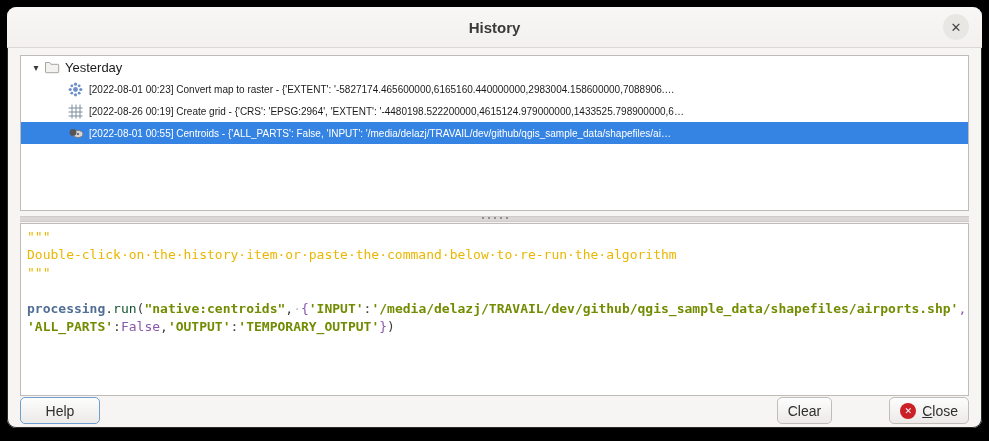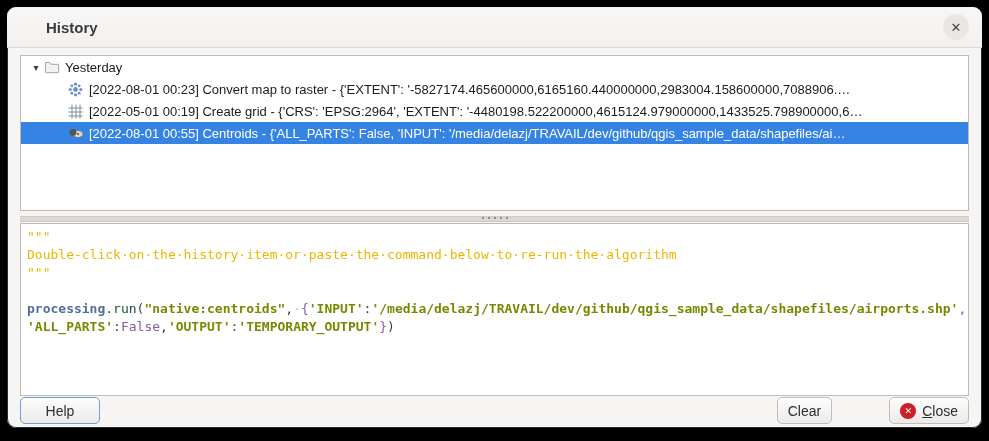--- a/index.html
+++ b/index.html
@@ -7,40 +7,39 @@
     width:989px;height:441px;background:#000;position:relative;overflow:hidden;
     font-family:"Liberation Sans","DejaVu Sans",sans-serif;
   }
   .window{
     position:absolute;left:7px;top:7px;width:975px;height:421px;
     background:#f6f5f4;border-radius:9px;box-shadow:0 0 0 1px #2a2a2a inset;
   }
   
   .titlebar{
     position:relative;height:40px;border-bottom:1px solid #dbd8d5;
-    display:flex;align-items:center;justify-content:flex-start;
+    display:flex;align-items:center;justify-content:center;
     border-radius:9px 9px 0 0;
     background:linear-gradient(#f8f7f6,#f2f1ef);
-    padding-left:39px;
   }
   .title{font-size:15px;font-weight:bold;color:#3a3a3a;}
   .close-btn{
     position:absolute;right:13px;top:7px;width:26px;height:26px;border-radius:50%;
     background:#e9e7e4;display:flex;align-items:center;justify-content:center;
     color:#454545;font-size:13px;cursor:pointer;
   }
   
   .tree-panel{
     position:absolute;left:13px;right:13px;top:48px;height:156px;
     background:#fff;border:1px solid #bfbcb8;overflow:hidden;box-sizing:border-box;
   }
   .tree-group-row{display:flex;align-items:center;height:22px;padding-left:8px;font-size:13px;color:#1b1b1b;}
   .expander{width:14px;font-size:10px;color:#3a3a3a;text-align:center;}
   .tree-icon{width:17px;height:16px;display:inline-flex;align-items:center;justify-content:center;margin-right:5px;flex:0 0 auto;}
-  .tree-row{display:flex;align-items:center;height:22px;padding-left:46px;font-size:13px;color:#1b1b1b;white-space:nowrap;}
+  .tree-row{display:flex;align-items:center;height:22px;padding-left:46px;font-size:10px;color:#1b1b1b;white-space:nowrap;}
   .tree-row.selected{background:#3584e4;color:#fff;}
   .tree-text{overflow:hidden;white-space:nowrap;}
   
   .splitter{
     position:absolute;left:13px;right:13px;top:207px;height:8px;
     display:flex;align-items:center;justify-content:center;cursor:row-resize;
   }
   .splitter-band{position:absolute;left:0;right:0;top:2px;height:4px;background:#dad8d6;border-top:1px solid #cecbc8;border-bottom:1px solid #cecbc8;}
   .grip{position:relative;width:32px;height:4px;
     background-image:radial-gradient(circle,#8f8f8f 1px,transparent 1.2px);
@@ -119,21 +118,21 @@
           <span class="tree-text">[2022-08-01 00:23] Convert map to raster - {'EXTENT': '-5827174.465600000,6165160.440000000,2983004.158600000,7088906.…</span>
         </div>
         <div class="tree-row">
           <span class="tree-icon">
             <svg width="15" height="15" viewBox="0 0 15 15">
               <g stroke="#7d8da0" stroke-width="1" fill="none">
                 <path d="M4 0.5 V14.5 M8 0.5 V14.5 M12 0.5 V14.5 M0.5 4 H14.5 M0.5 8 H14.5 M0.5 12 H14.5"></path>
               </g>
             </svg>
           </span>
-          <span class="tree-text">[2022-05-01 00:19] Create grid - {'CRS': 'EPSG:2964', 'EXTENT': '-4480198.522200000,4615124.979000000,1433525.798900000,6…</span>
+          <span class="tree-text">[2022-08-26 00:19] Create grid - {'CRS': 'EPSG:2964', 'EXTENT': '-4480198.522200000,4615124.979000000,1433525.798900000,6…</span>
         </div>
         <div class="tree-row selected">
           <span class="tree-icon">
             <svg width="16" height="12" viewBox="0 0 16 12">
               <ellipse cx="10" cy="7" rx="5" ry="3.6" fill="#d6d6d6" stroke="#7a7a7a" stroke-width="1"></ellipse>
               <circle cx="5" cy="5.4" r="3.4" fill="#555555"></circle>
               <circle cx="10" cy="7" r="1.1" fill="#555555"></circle>
             </svg>
           </span>
           <span class="tree-text">[2022-08-01 00:55] Centroids - {'ALL_PARTS': False, 'INPUT': '/media/delazj/TRAVAIL/dev/github/qgis_sample_data/shapefiles/ai…</span>

